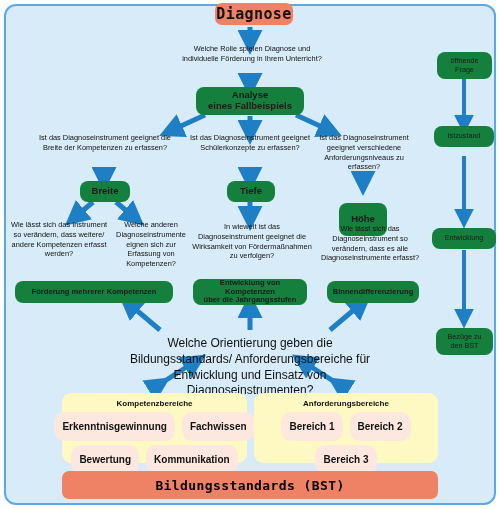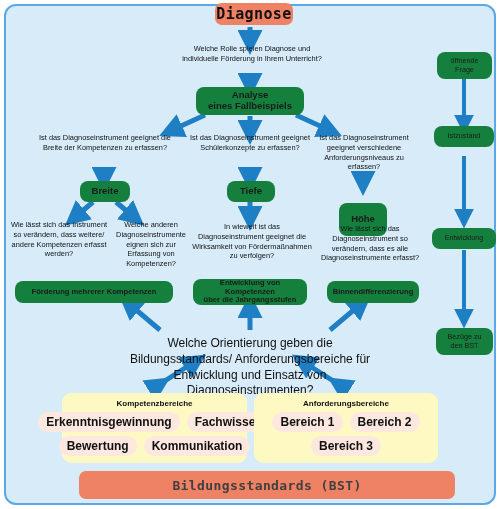--- a/index.html
+++ b/index.html
@@ -80,39 +80,39 @@
   }
   .chip-row{
     display:flex;
     justify-content:center;
     gap:7px;
     margin-bottom:4px;
   }
   .chip{
     background:#fde8e0;
     border-radius:10px;
-    font-size:12px;
-    font-weight:bold;
-    color:#111;
-    padding:3px 8px;
+    font-size:10px;
+    font-weight:bold;
+    color:#111;
+    padding:9px 8px;
     text-align:center;
     white-space:nowrap;
   }
   .footer{
     position:absolute;
-    left:79px;top:471px;
+    left:62px;top:471px;
     width:376px;height:28px;
     background:#ef8164;
     border-radius:7px;
     display:flex;align-items:center;justify-content:center;
     font-size:13px;
     font-weight:bold;
     letter-spacing:.4px;
     font-family:"DejaVu Sans Mono","Liberation Mono",monospace;
-    color:#404040;
+    color:#000000;
     box-sizing:border-box;
   }
   svg.arrows{
     position:absolute;left:0;top:0;
     width:500px;height:509px;
     pointer-events:none;
   }
 </style>
 </head>
 <body>

